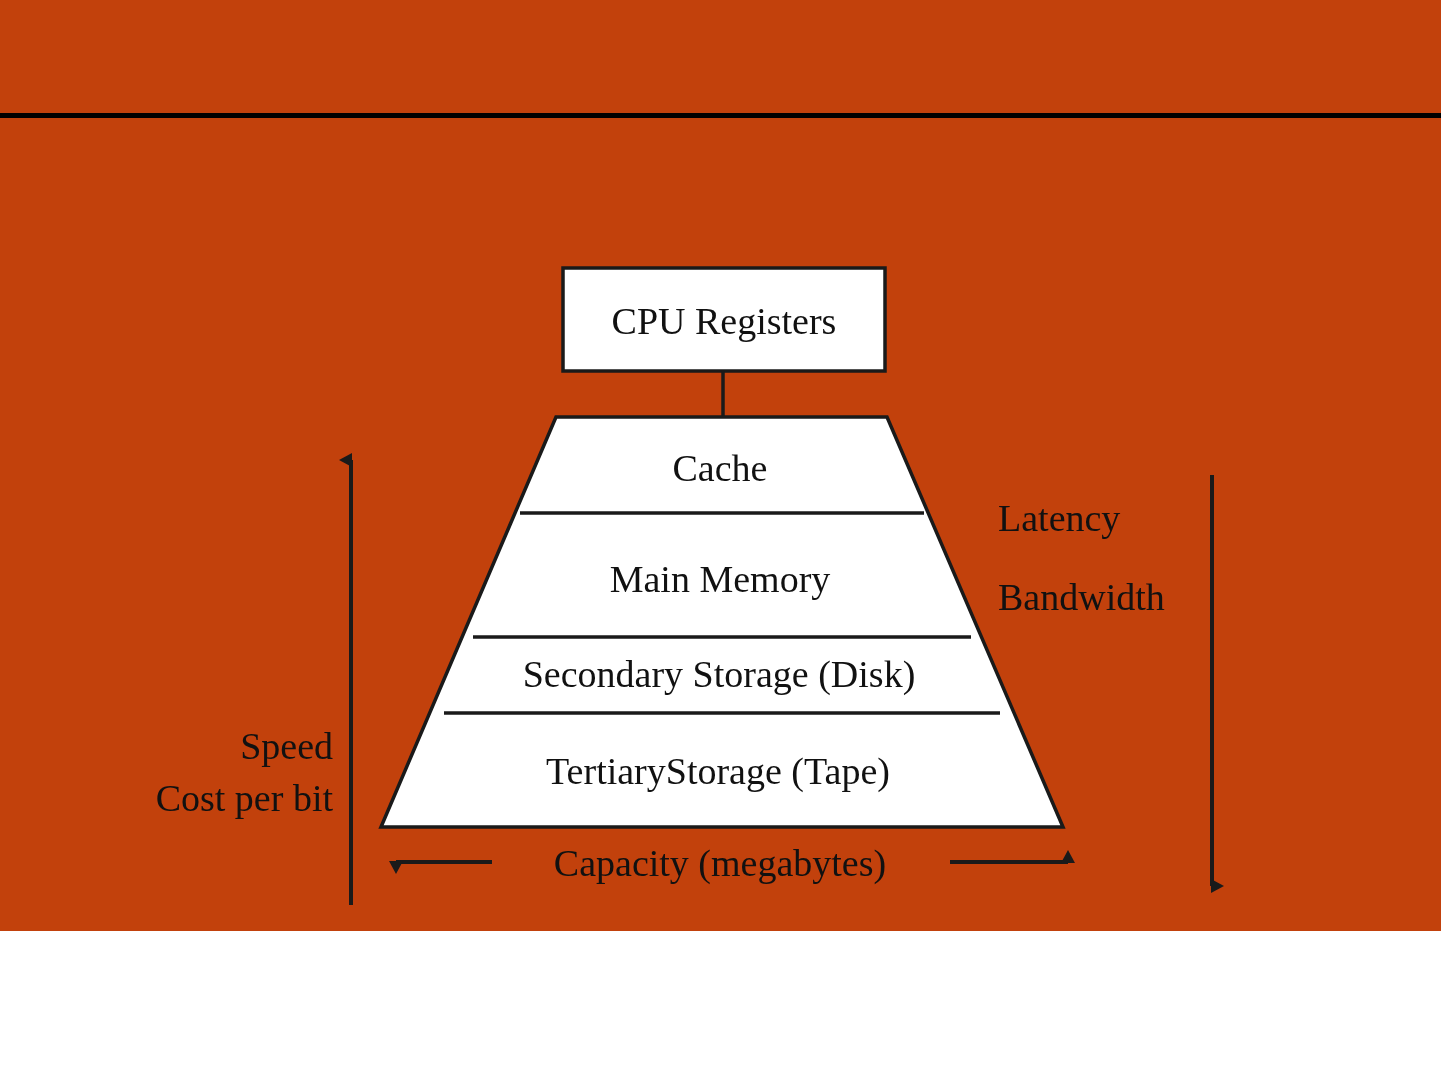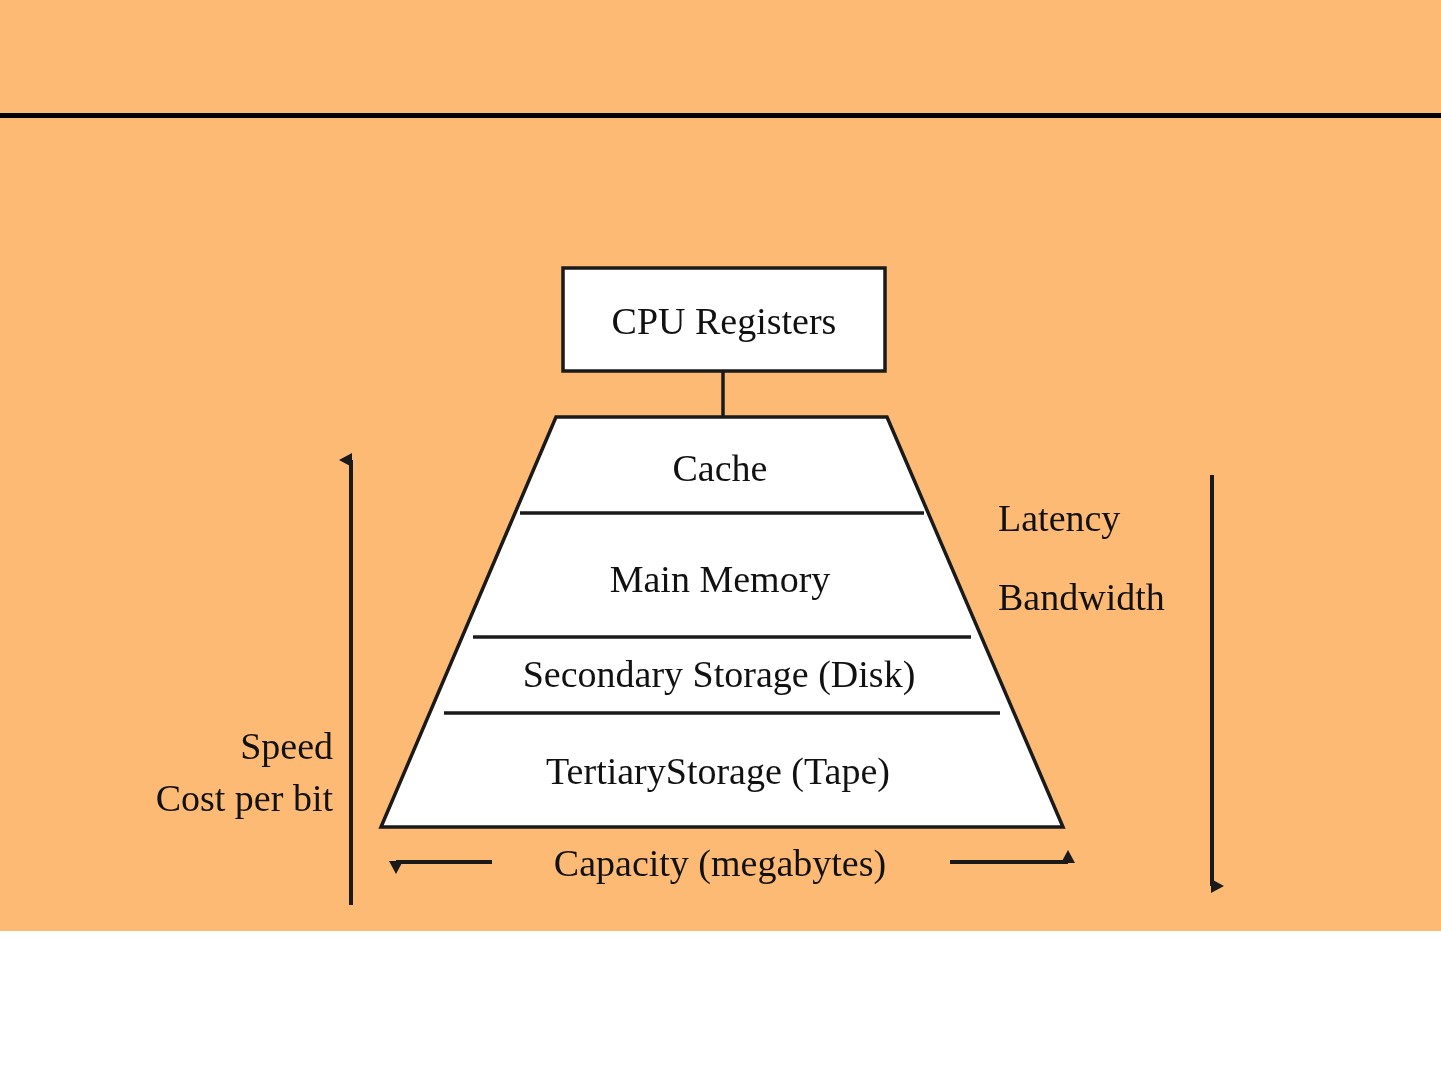--- a/index.html
+++ b/index.html
@@ -12,21 +12,21 @@
     width: 1441px;
     height: 1081px;
     overflow: hidden;
     font-family: "Liberation Serif", serif;
     color: #111111;
   }
   #slide {
     position: relative;
     width: 1441px;
     height: 931px;
-    background: #fdba74;
+    background: #c2410c;
   }
   .top-rule {
     position: absolute;
     left: 0;
     top: 113px;
     width: 1441px;
     height: 5px;
     background: #000000;
   }
   #figure {

